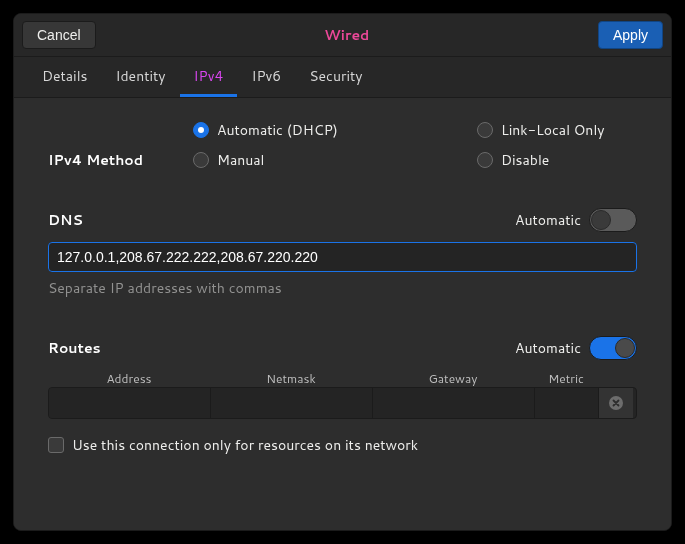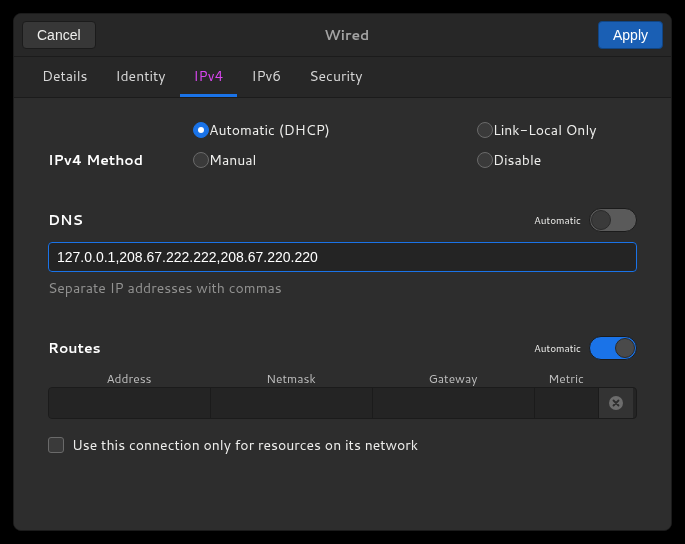--- a/index.html
+++ b/index.html
@@ -25,21 +25,21 @@
   .titlebar {
     background: #272727;
     border-bottom: 1px solid #1b1b1b;
     display: flex;
     align-items: center;
     justify-content: space-between;
     padding: 7px 8px;
   }
   .title {
     font-weight: 700;
-    color: #a3a3a3;
+    color: #ec4899;
     font-size: 14px;
   }
   .btn {
     background: #373737;
     border: 1px solid #1b1b1b;
     border-radius: 4px;
     color: #eeeeec;
     padding: 5px 14px;
     font-size: 14px;
     cursor: pointer;
@@ -91,20 +91,21 @@
   }
   .radio-col {
     display: flex;
     flex-direction: column;
     gap: 10px;
   }
   .radio-col.left { width: 260px; }
   .radio-item {
     display: flex;
     align-items: center;
+    gap: 8px;
     cursor: pointer;
   }
   .radio {
     width: 16px;
     height: 16px;
     border-radius: 50%;
     border: 1px solid #6a6a6a;
     background: #3a3a3a;
     display: flex;
     align-items: center;
@@ -136,21 +137,21 @@
     color: #fff;
     font-size: 14px;
   }
   .auto-area {
     display: flex;
     align-items: center;
     gap: 8px;
   }
   .auto-text {
     color: #eeeeec;
-    font-size: 10px;
+    font-size: 14px;
   }
   .switch {
     width: 48px;
     height: 24px;
     border-radius: 12px;
     position: relative;
     cursor: pointer;
     border: 1px solid #1b1b1b;
   }
   .switch.off { background: #5a5a5a; }

